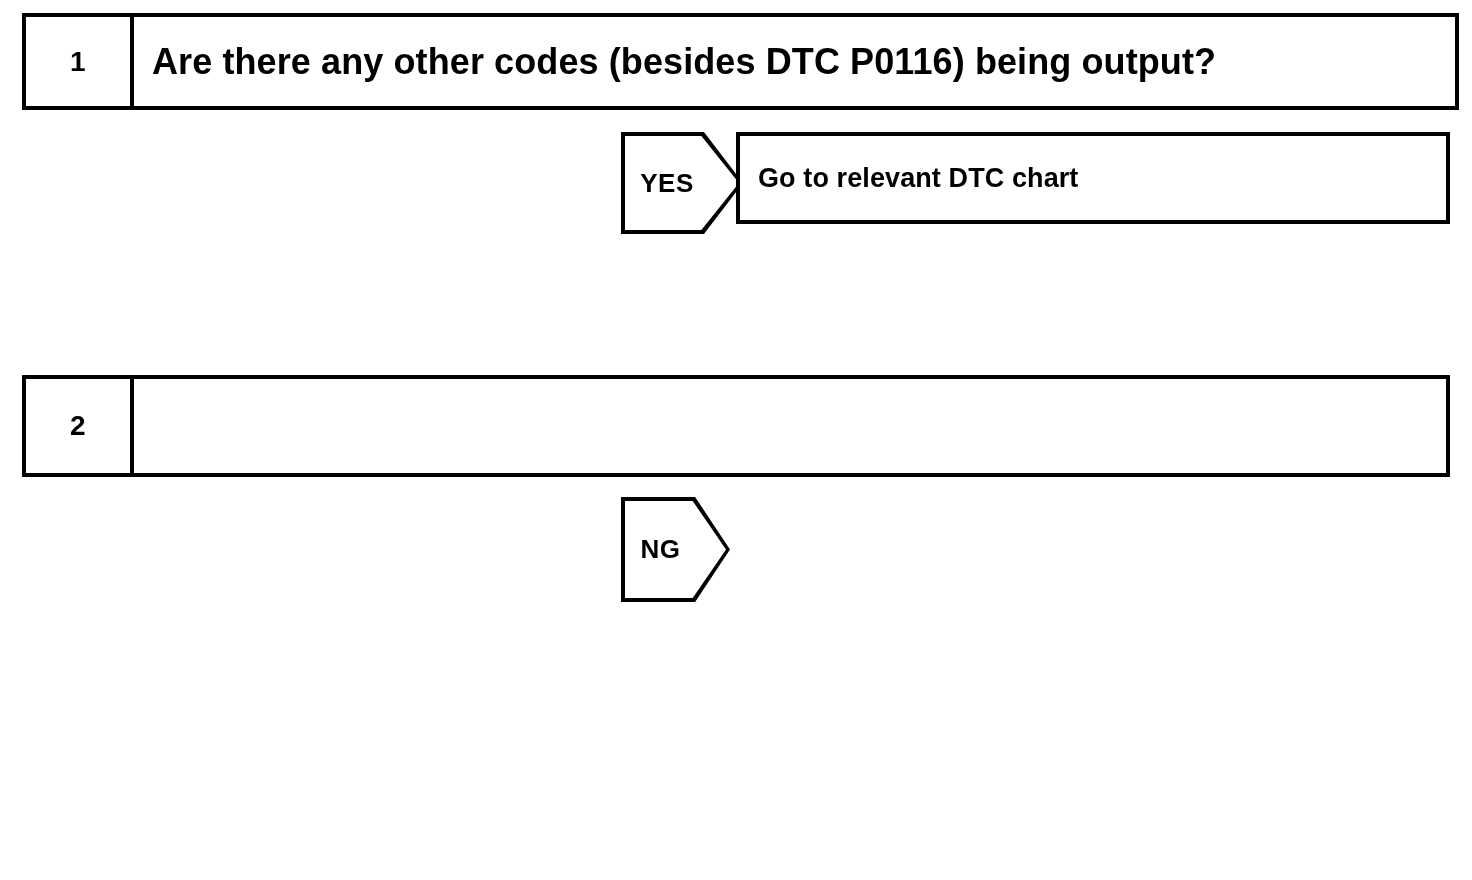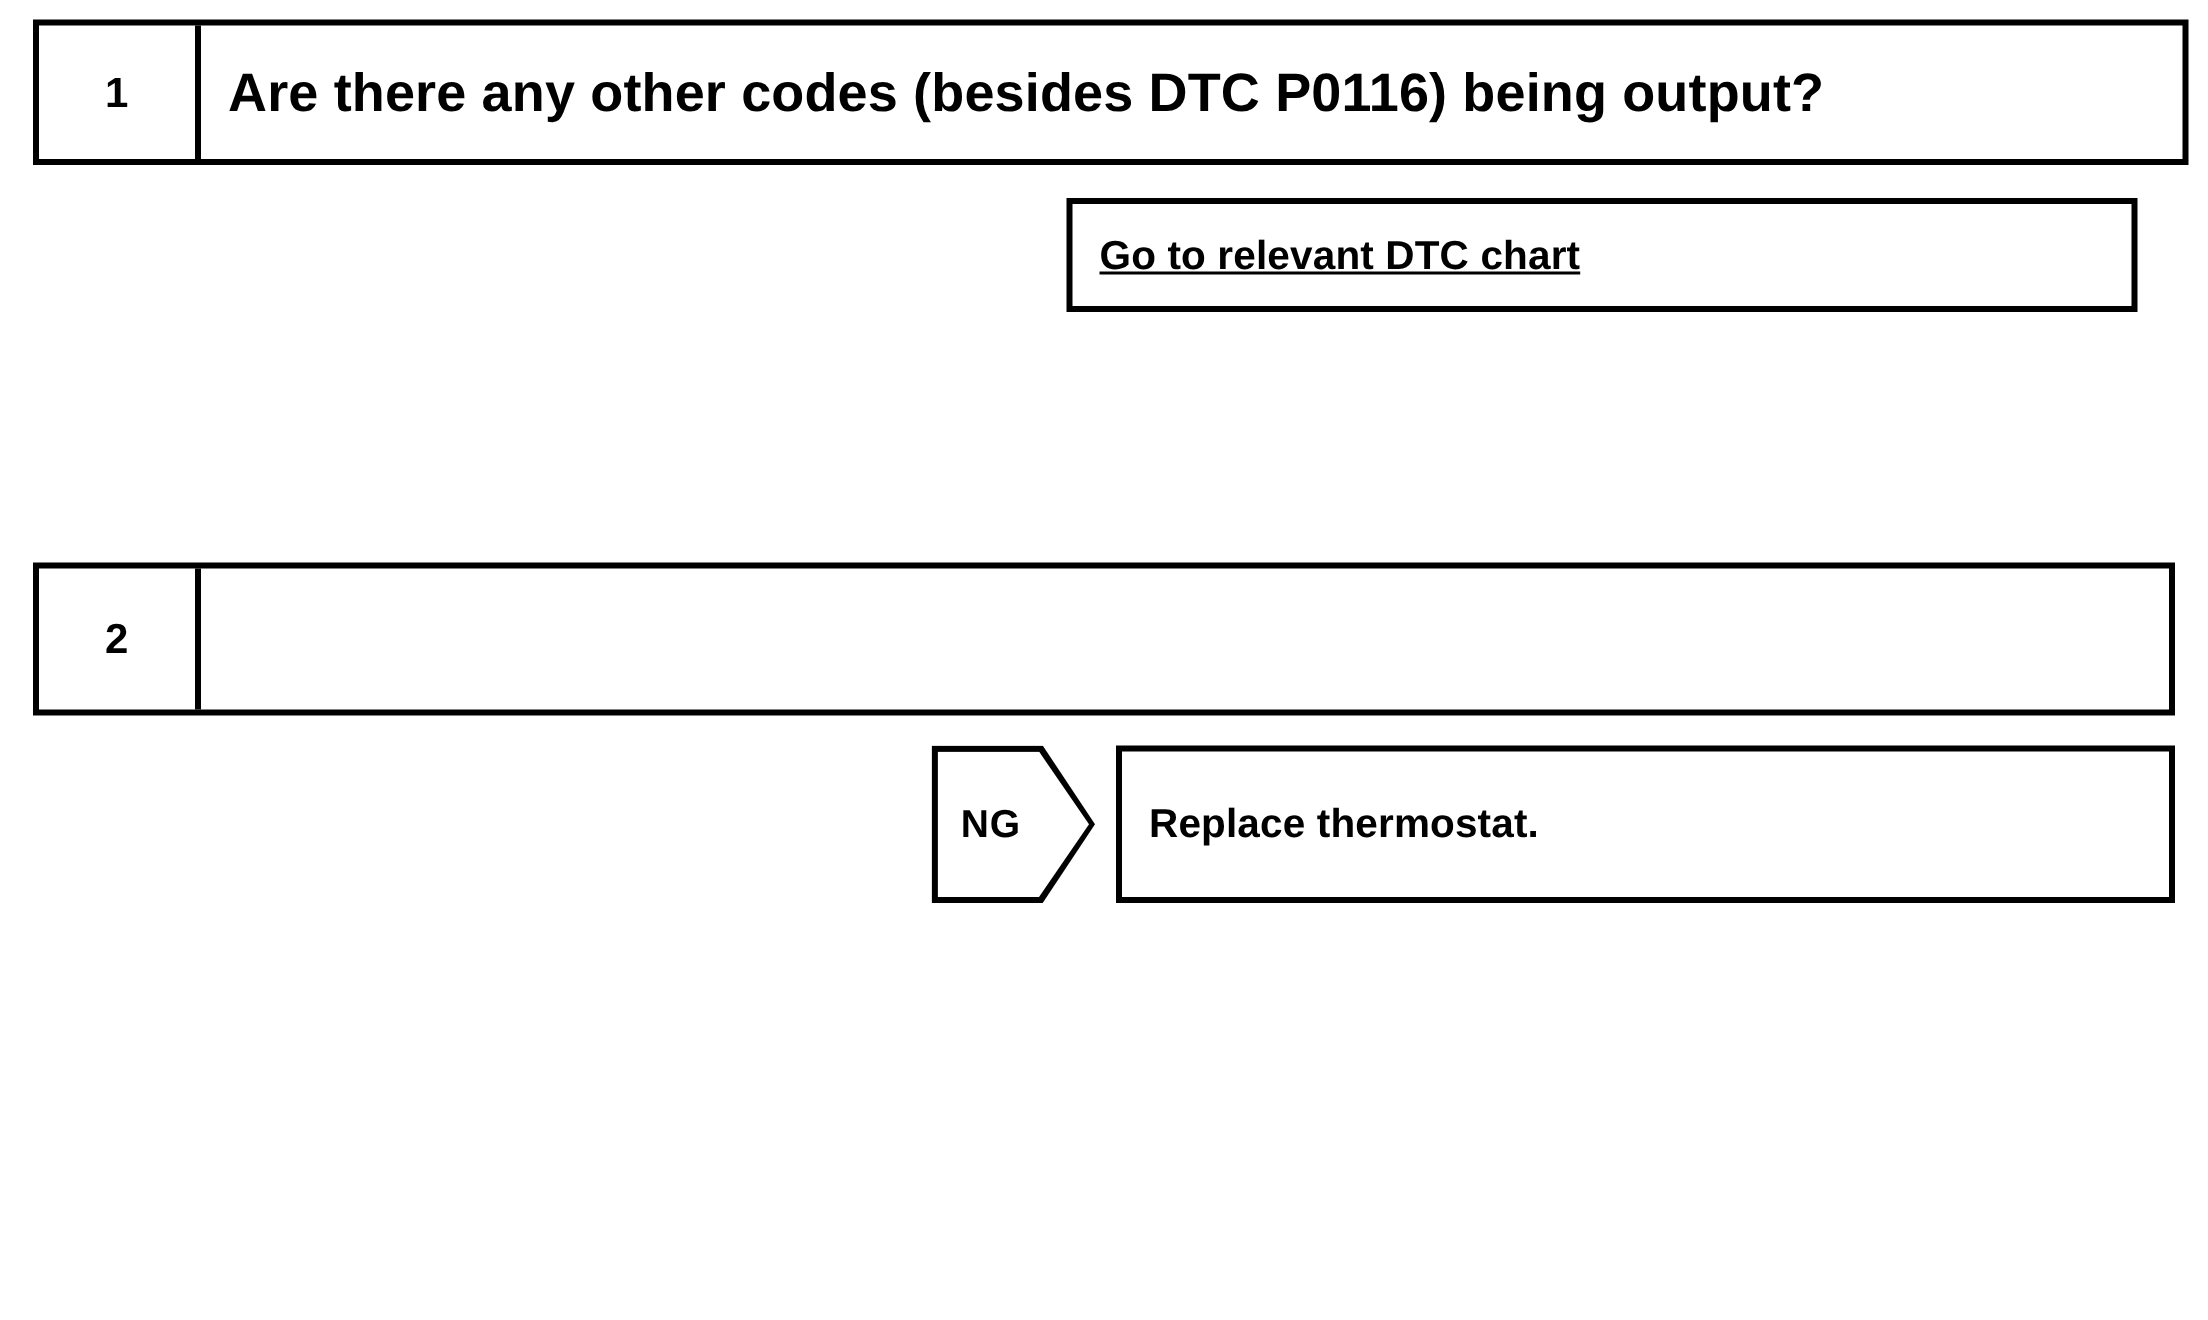--- a/index.html
+++ b/index.html
@@ -117,34 +117,35 @@
 </head>
 <body>
 
 <div id="canvas">
 
   <div class="step-box" style="left:22px; top:13px; width:1437px; height:97px;">
     <div class="step-num">1</div>
     <div class="step-text">Are there any other codes (besides DTC P0116) being output?</div>
   </div>
 
+  <div class="arrow arrow-right" style="left:621px; top:132px; width:122px; height:102px;">
+    <div class="arrow-inner"></div>
+    <span class="arrow-label">YES</span>
+  </div>
 
-  <div class="result-box" style="left:711px; top:132px; width:714px; height:76px;text-decoration:underline;">
+  <div class="result-box" style="left:736px; top:132px; width:714px; height:92px;">
     <span>Go to relevant DTC chart</span>
   </div>
 
 
   <div class="step-box" style="left:22px; top:375px; width:1428px; height:102px;">
     <div class="step-num">2</div>
   </div>
 
   <div class="arrow arrow-right" style="left:621px; top:497px; width:109px; height:105px;">
     <div class="arrow-inner"></div>
     <span class="arrow-label">NG</span>
   </div>
 
-  <div class="result-box" style="left:744px; top:497px; width:706px; height:105px;">
-    <span>Replace thermostat.</span>
-  </div>
 
 
 
 </div>
 
 </body></html>

